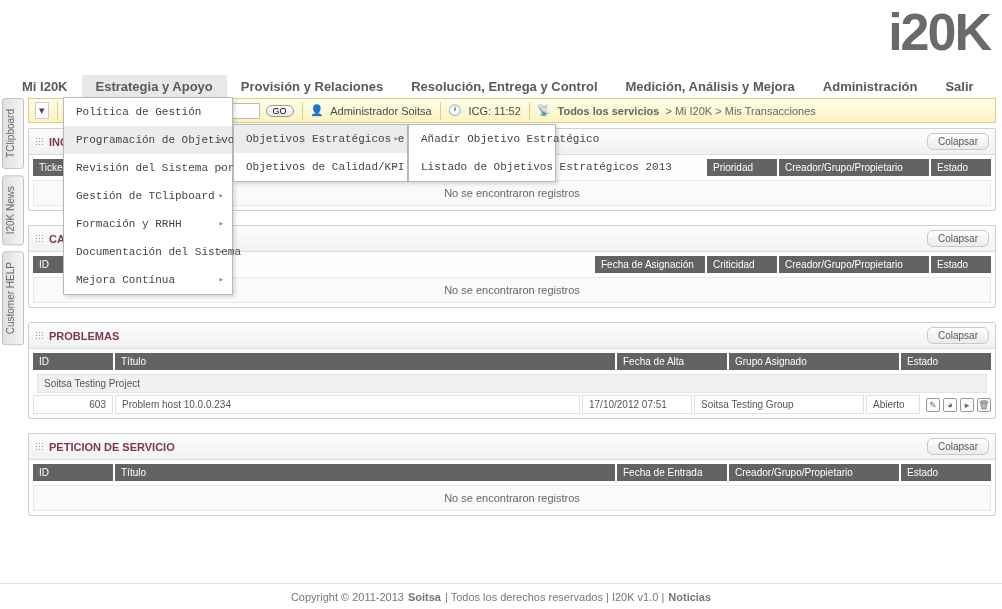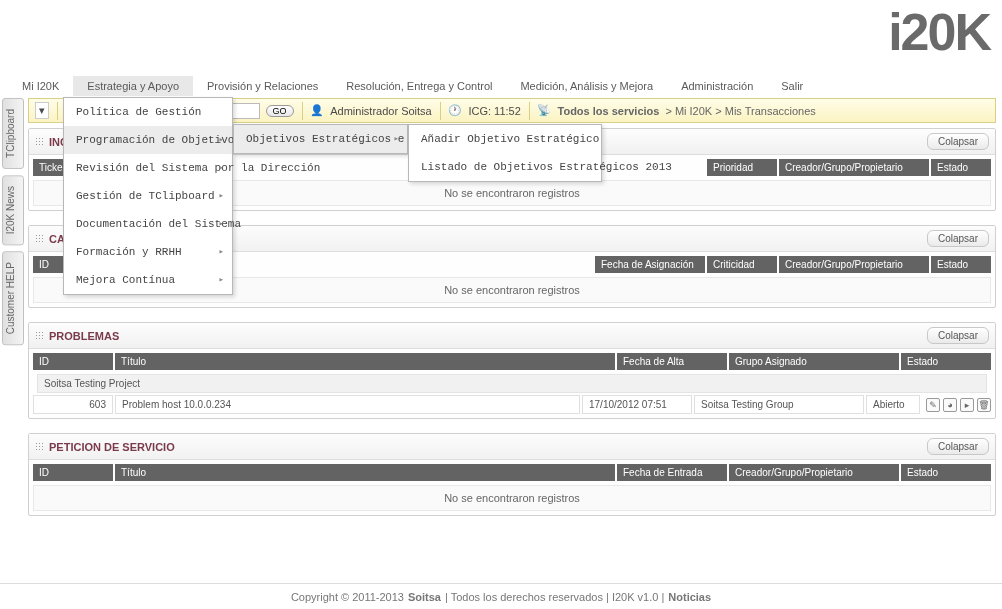--- a/index.html
+++ b/index.html
@@ -1,19 +1,19 @@
 <!DOCTYPE html>
 <html><head>
 <meta charset="utf-8">
 <style>
 * { box-sizing: border-box; margin: 0; padding: 0; }
 body { font-family: Verdana, Arial, sans-serif; font-size: 11px; color: #4a4a4a; background: #fff; width: 1002px; height: 609px; overflow: hidden; position: relative; }
 .logo { position: absolute; top: 2px; right: 12px; font-size: 52px; font-weight: bold; color: #6a6a6a; font-family: Arial, sans-serif; letter-spacing: -2px; }
 .menubar { position: absolute; top: 75px; left: 8px; right: 0; height: 22px; display: flex; align-items: center; background: #fff; }
-.menubar-item { padding: 4px 14px; cursor: pointer; color: #5a5a5a; font-size: 11px; }
+.menubar-item { padding: 4px 14px; cursor: pointer; color: #5a5a5a; font-size: 13px; font-weight: bold; }
 .menubar-item.active { background: #e8e8e8; }
 .toolbar { position: absolute; top: 98px; left: 28px; right: 6px; height: 25px; background: linear-gradient(#fffde8,#fbf3c2); border: 1px solid #d9d088; display: flex; align-items: center; padding: 0 6px; gap: 6px; font-size: 11px; }
 .ticket-input { width: 40px; height: 16px; border: 1px solid #bbb; background: #fff; padding: 0 2px; font-size: 10px; }
 .go-btn { border: 1px solid #999; background: linear-gradient(#fff,#e8e8e8); padding: 0 6px; font-size: 9px; border-radius: 8px; cursor: pointer; }
 .bold { font-weight: bold; color: #666; }
 .crumb { color: #666; }
 .sidebar { position: absolute; left: 2px; top: 98px; width: 22px; display: flex; flex-direction: column; }
 .side-tab { background: linear-gradient(to right,#f4f4f4,#e0e0e0); border: 1px solid #c0c0c0; writing-mode: vertical-rl; transform: rotate(180deg); padding: 10px 2px; font-size: 10px; color: #666; margin-bottom: 6px; cursor: pointer; border-radius: 3px; }
 .content { position: absolute; top: 128px; left: 28px; right: 6px; bottom: 40px; overflow: hidden; }
 .panel { border: 1px solid #d0d0d0; margin-bottom: 14px; background: #fefefe; border-radius: 2px; }
@@ -28,21 +28,21 @@
 .grid-row { display: flex; margin: 2px 4px 4px 4px; gap: 2px; align-items: center; }
 .gc { border: 1px solid #e0e0e0; padding: 3px 6px; font-size: 10px; background: #fff; color: #555; }
 .row-actions { display: flex; gap: 3px; padding-left: 4px; }
 .act-icon { width: 14px; height: 14px; border: 1px solid #999; border-radius: 2px; display: flex; align-items: center; justify-content: center; font-size: 9px; color: #666; cursor: pointer; background: #fafafa; }
 .dropdown { position: absolute; background: #fff; border: 1px solid #b8b8b8; box-shadow: 2px 2px 4px rgba(0,0,0,0.15); z-index: 100; font-family: Liberation Mono, monospace; }
 .dd-item { padding: 8px 24px 8px 12px; font-size: 11px; color: #444; cursor: pointer; position: relative; white-space: nowrap; }
 .dd-item:hover, .dd-item.hl { background: #ececec; }
 .dd-arrow::after { content: '▸'; position: absolute; right: 8px; color: #888; font-size: 9px; }
 .dd1 { top: 97px; left: 63px; width: 170px; }
 .dd2 { top: 124px; left: 233px; width: 175px; }
-.dd3 { top: 124px; left: 408px; width: 194px; }
+.dd3 { top: 124px; left: 408px; width: 148px; }
 .footer { position: absolute; bottom: 0; left: 0; right: 0; height: 26px; border-top: 1px solid #ddd; display: flex; align-items: center; justify-content: center; font-size: 11px; color: #777; gap: 4px; }
 .red { color: #b04050; }
 .sep { width: 1px; height: 18px; background: #d9d088; margin: 0 2px; }
 </style>
 </head>
 <body>
 
 <div class="logo">i20K</div>
 
 <div class="menubar">
@@ -171,26 +171,27 @@
     <div class="grid-empty">No se encontraron registros</div>
   </div>
 
 </div>
 
 <div class="dropdown dd1">
   <div class="dd-item">Política de Gestión</div>
   <div class="dd-item hl dd-arrow">Programación de Objetivos</div>
   <div class="dd-item dd-arrow">Revisión del Sistema por la Dirección</div>
   <div class="dd-item dd-arrow">Gestión de TClipboard</div>
+  <div class="dd-item dd-arrow">Formación y RRHH</div>
   <div class="dd-item dd-arrow">Documentación del Sistema</div>
-  <div class="dd-item dd-arrow">Formación y RRHH</div>
   <div class="dd-item dd-arrow">Mejora Contínua</div>
 </div>
 <div class="dropdown dd2">
   <div class="dd-item hl dd-arrow">Objetivos Estratégicos e Indicadores</div>
+  <div class="dd-item dd-arrow">Objetivos de Calidad/KPI</div>
 </div>
 <div class="dropdown dd3">
   <div class="dd-item">Añadir Objetivo Estratégico</div>
   <div class="dd-item">Listado de Objetivos Estratégicos 2013</div>
 </div>
 
 <div class="footer">
   <span>Copyright © 2011-2013 </span>
   <b>Soitsa</b>
   <span> | Todos los derechos reservados | I20K v1.0 | </span>

